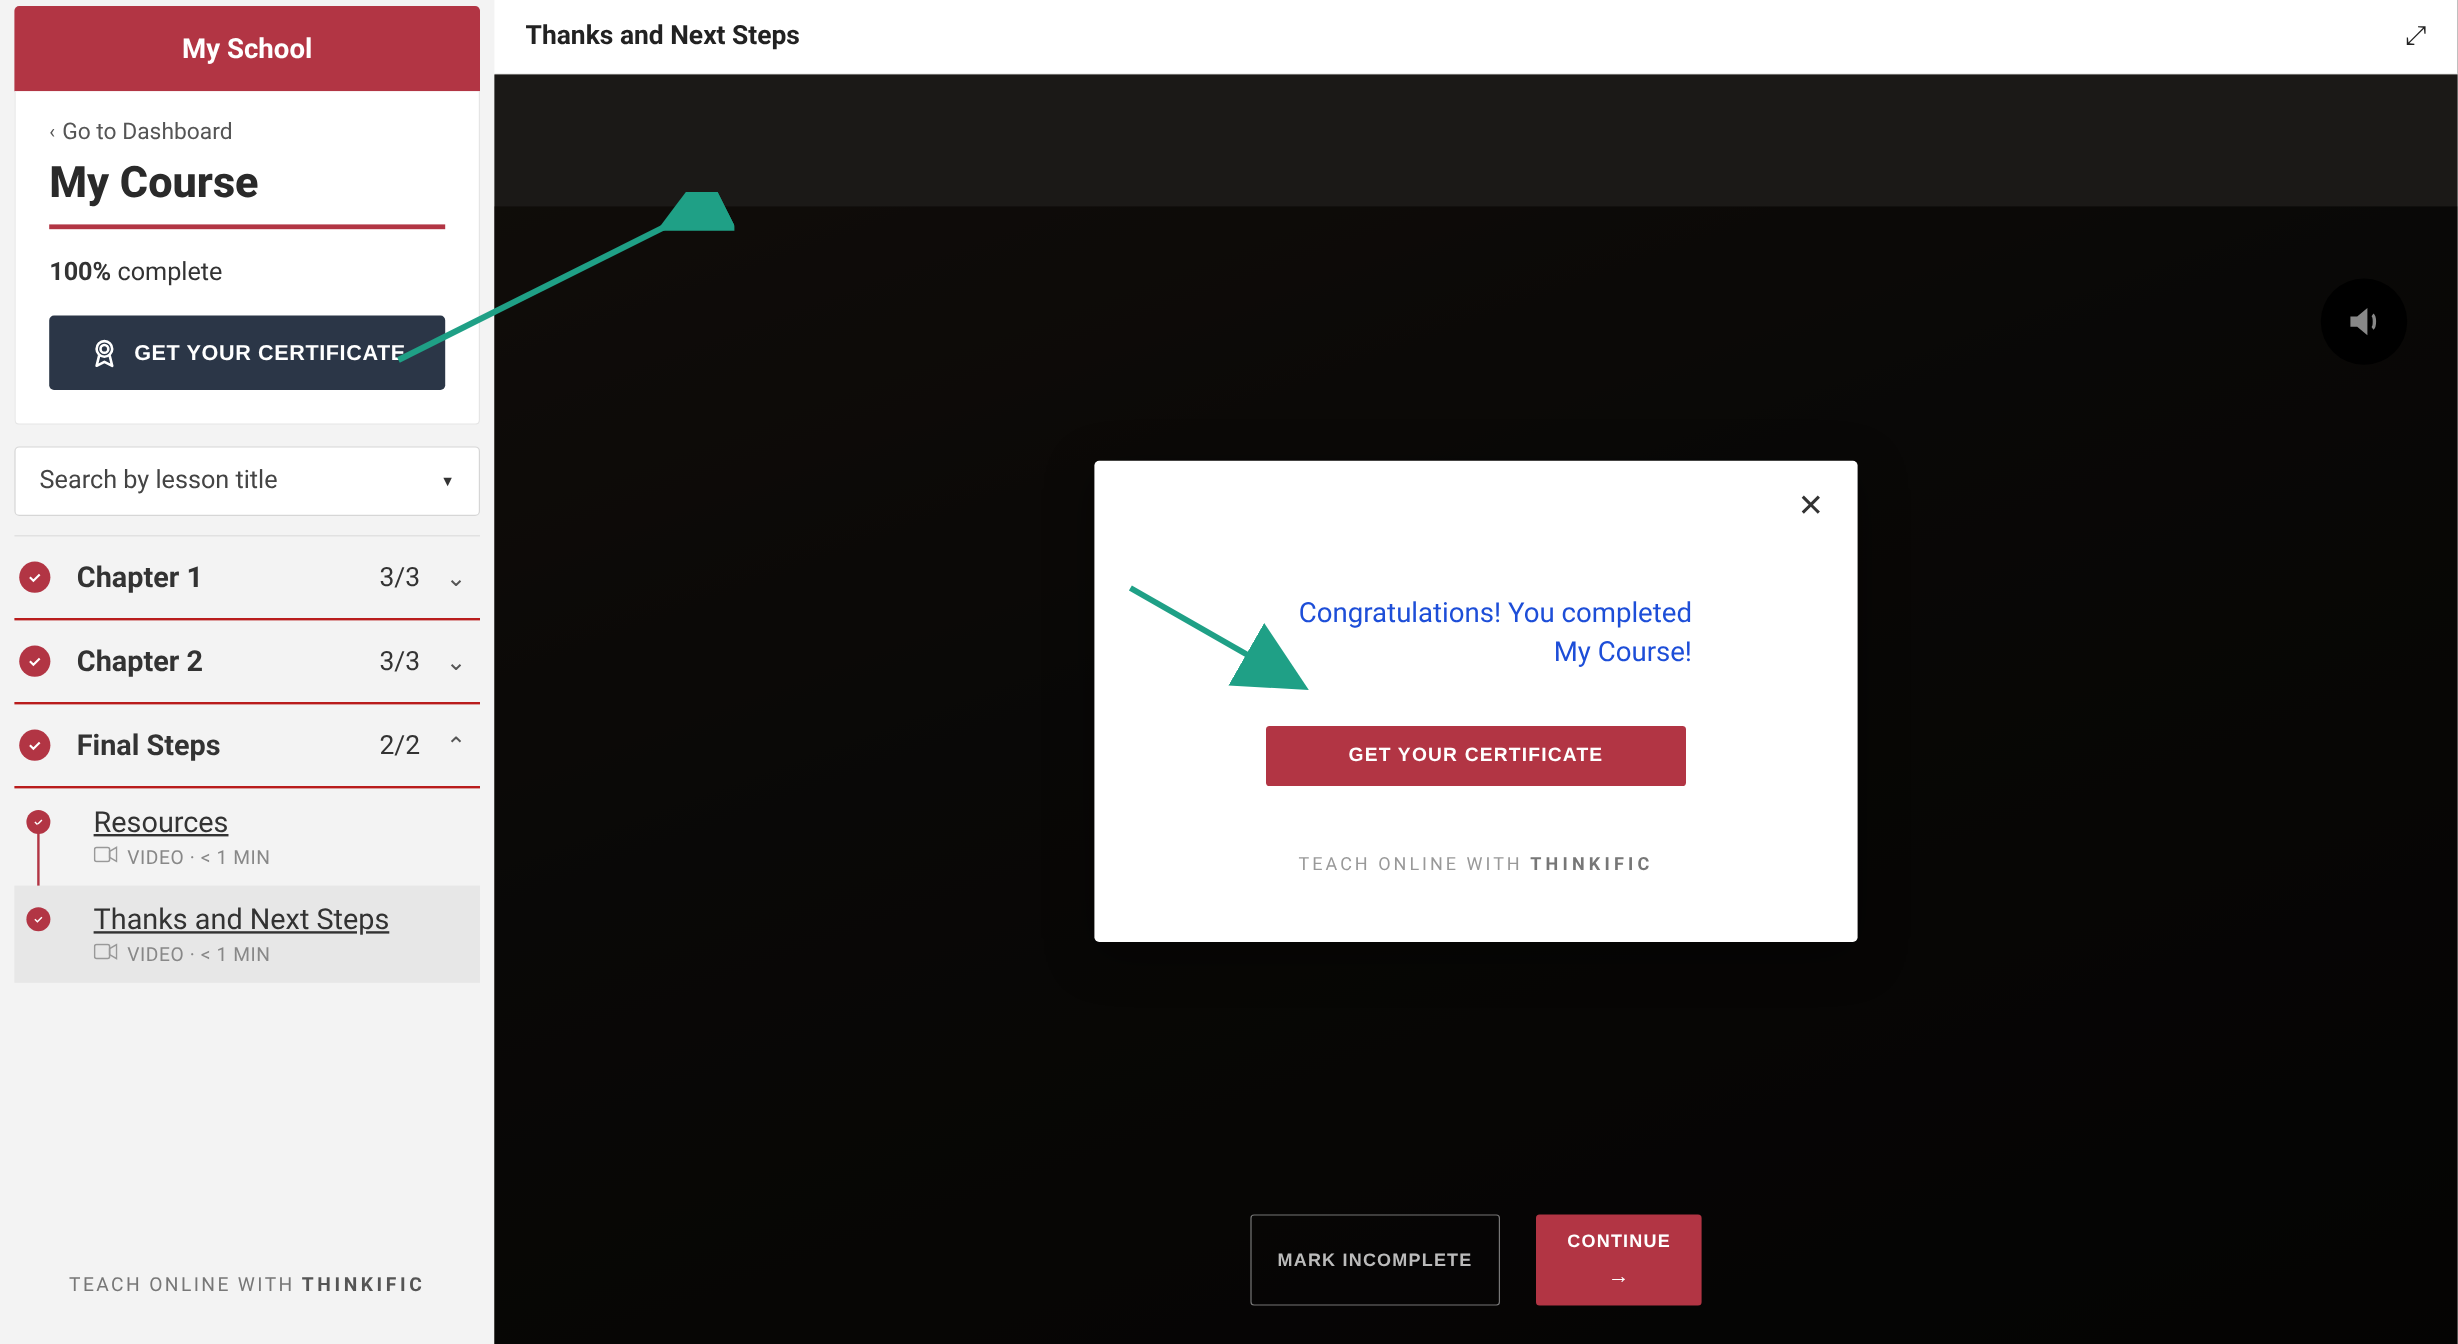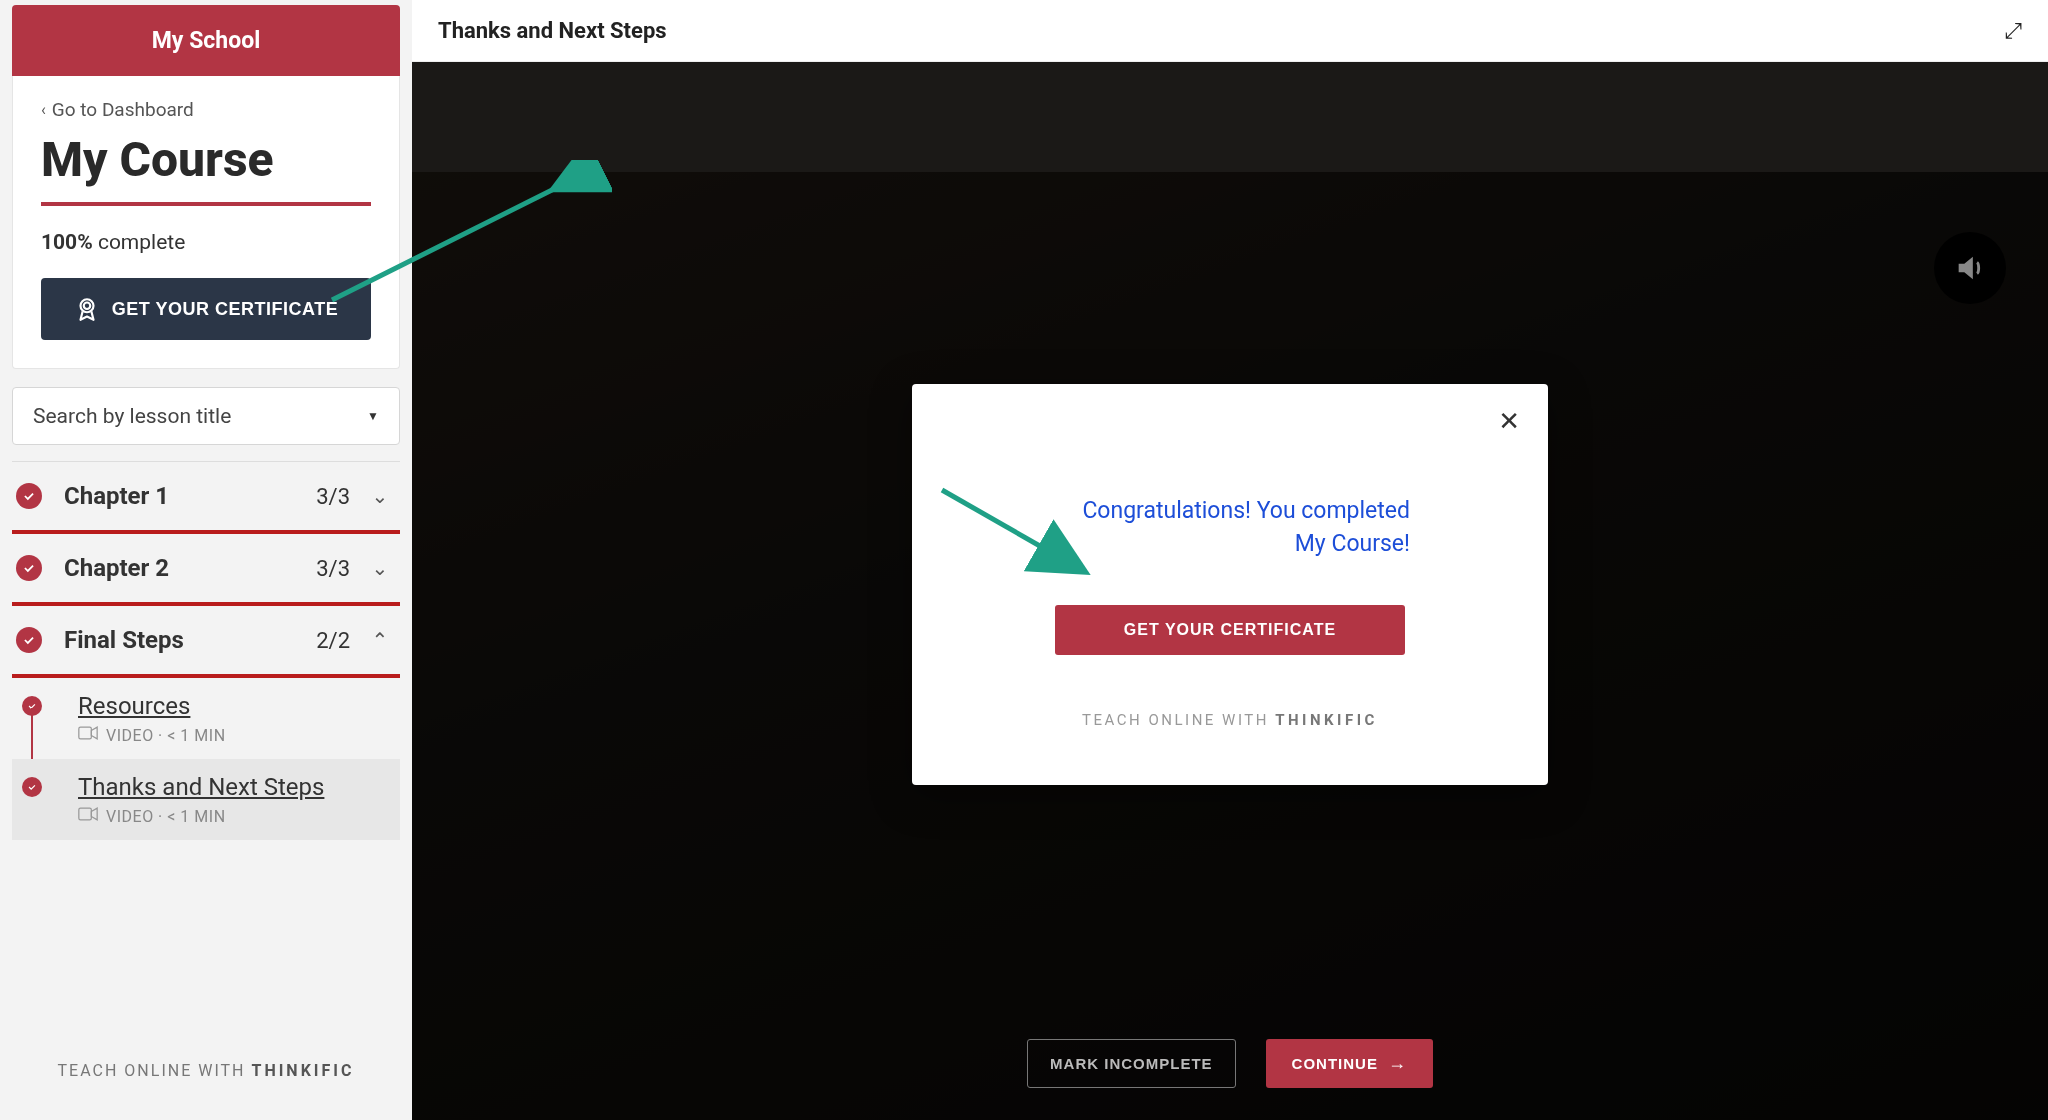--- a/index.html
+++ b/index.html
@@ -5,32 +5,32 @@
   * { box-sizing: border-box; margin: 0; padding: 0; }
   html, body { height: 100%; font-family: -apple-system, BlinkMacSystemFont, "Segoe UI", Roboto, Helvetica, Arial, sans-serif; }
   body { display: flex; background: #f3f3f3; color: #333; width: 2048px; height: 1120px; transform-origin: top left; }
 
   
   .sidebar { width: 412px; background: #f3f3f3; display: flex; flex-direction: column; padding: 5px 12px 0 12px; }
   .school-header { background: #b23544; color: #fff; text-align: center; font-weight: 700; font-size: 23px; padding: 22px 0; border-radius: 4px 4px 0 0; }
   .course-card { background: #fff; border-radius: 0 0 4px 4px; padding: 22px 28px 28px 28px; border: 1px solid #e5e5e5; border-top: none; }
   .back-dash { display: flex; align-items: center; gap: 6px; font-size: 19px; color: #555; cursor: pointer; margin-bottom: 10px; }
   .back-dash .chev { font-size: 16px; }
-  .course-title { font-size: 48px; font-weight: 800; color: #2a2a2a; margin-bottom: 14px; }
+  .course-title { font-size: 36px; font-weight: 800; color: #2a2a2a; margin-bottom: 14px; }
   .progress-line { height: 4px; background: #b23544; width: 100%; margin-bottom: 24px; }
   .progress-text { font-size: 21px; margin-bottom: 24px; }
   .progress-text .pct { font-weight: 700; }
   .cert-btn { width: 100%; background: #2b3647; color: #fff; font-weight: 700; font-size: 18px; letter-spacing: .5px; border: none; border-radius: 4px; padding: 18px 12px; display: flex; align-items: center; justify-content: center; gap: 12px; cursor: pointer; }
   .cert-btn svg { width: 26px; height: 26px; }
 
   .search-box { background: #fff; border: 1px solid #d6d6d6; border-radius: 4px; margin-top: 18px; padding: 16px 20px; display: flex; align-items: center; justify-content: space-between; font-size: 21px; color: #444; cursor: pointer; }
   .search-box .tri { font-size: 12px; color: #333; }
 
   .chapters { margin-top: 16px; }
-  .chapter-row { display: flex; align-items: center; padding: 20px 10px 20px 4px; border-bottom: 4px solid #b91c1c; cursor: pointer; }
+  .chapter-row { display: flex; align-items: center; padding: 20px 10px 20px 4px; border-bottom: 2px solid #b91c1c; cursor: pointer; }
   .chapter-row.first { border-top: 1px solid #ddd; }
   .check { width: 26px; height: 26px; border-radius: 50%; background: #b23544; display: flex; align-items: center; justify-content: center; flex-shrink: 0; }
   .check svg { width: 14px; height: 14px; stroke: #fff; stroke-width: 3; fill: none; }
   .chapter-name { flex: 1; margin-left: 22px; font-size: 24px; font-weight: 700; color: #333; }
   .chapter-count { font-size: 22px; color: #333; margin-right: 20px; }
   .chev-toggle { font-size: 20px; color: #555; width: 20px; text-align: center; }
 
   .lessons {}
   .lesson-row { display: flex; align-items: flex-start; padding: 14px 10px 14px 10px; cursor: pointer; position: relative; }
   .lesson-row.active { background: #e7e7e7; }
@@ -61,21 +61,21 @@
 
   .modal { position: absolute; top: 322px; left: 50%; transform: translateX(-50%); width: 636px; background: #fff; border-radius: 4px; padding: 44px 56px 56px 56px; box-shadow: 0 10px 40px rgba(0,0,0,.4); }
   .modal-close { position: absolute; top: 24px; right: 28px; font-size: 26px; color: #333; cursor: pointer; background: none; border: none; line-height: 1; }
   .modal-msg { text-align: right; font-size: 23px; color: #1d4ed8; margin: 66px auto 44px auto; max-width: 360px; line-height: 1.45; }
   .modal-cert { display: block; width: 350px; margin: 0 auto 56px auto; background: #b23544; color: #fff; border: none; padding: 16px 0; font-size: 16px; font-weight: 700; letter-spacing: 1px; border-radius: 3px; cursor: pointer; }
   .modal-footer { text-align: center; font-size: 15px; letter-spacing: 2.5px; color: #999; margin-top: 44px; }
   .modal-footer .think { font-weight: 700; letter-spacing: 3.5px; color: #777; }
 
   .bottom-bar { position: absolute; left: 0; right: 0; bottom: 0; padding: 24px 0 32px 0; display: flex; justify-content: center; gap: 30px; }
   .btn-outline { background: transparent; border: 1px solid #777; color: #bbb; font-size: 15px; font-weight: 700; letter-spacing: 1px; padding: 14px 22px; border-radius: 3px; cursor: pointer; }
-  .btn-continue { background: #b23544; border: none; color: #fff; font-size: 15px; font-weight: 700; letter-spacing: 1px; padding: 14px 26px; border-radius: 3px; cursor: pointer; display: flex; align-items: center; gap: 10px; }
+  .btn-continue { background: #b23544; border: none; color: #fff; font-size: 15px; font-weight: 700; letter-spacing: 1px; padding: 14px 26px; border-radius: 3px; cursor: pointer; display: flex; align-items: center; gap: 10px; flex-direction: column; }
   .btn-continue .arrow { font-size: 18px; }
 
   
   .arrow-overlay { position: absolute; pointer-events: none; }
 </style>
 </head>
 <body>
 
 <aside class="sidebar">
   <div class="school-header">My School</div>

